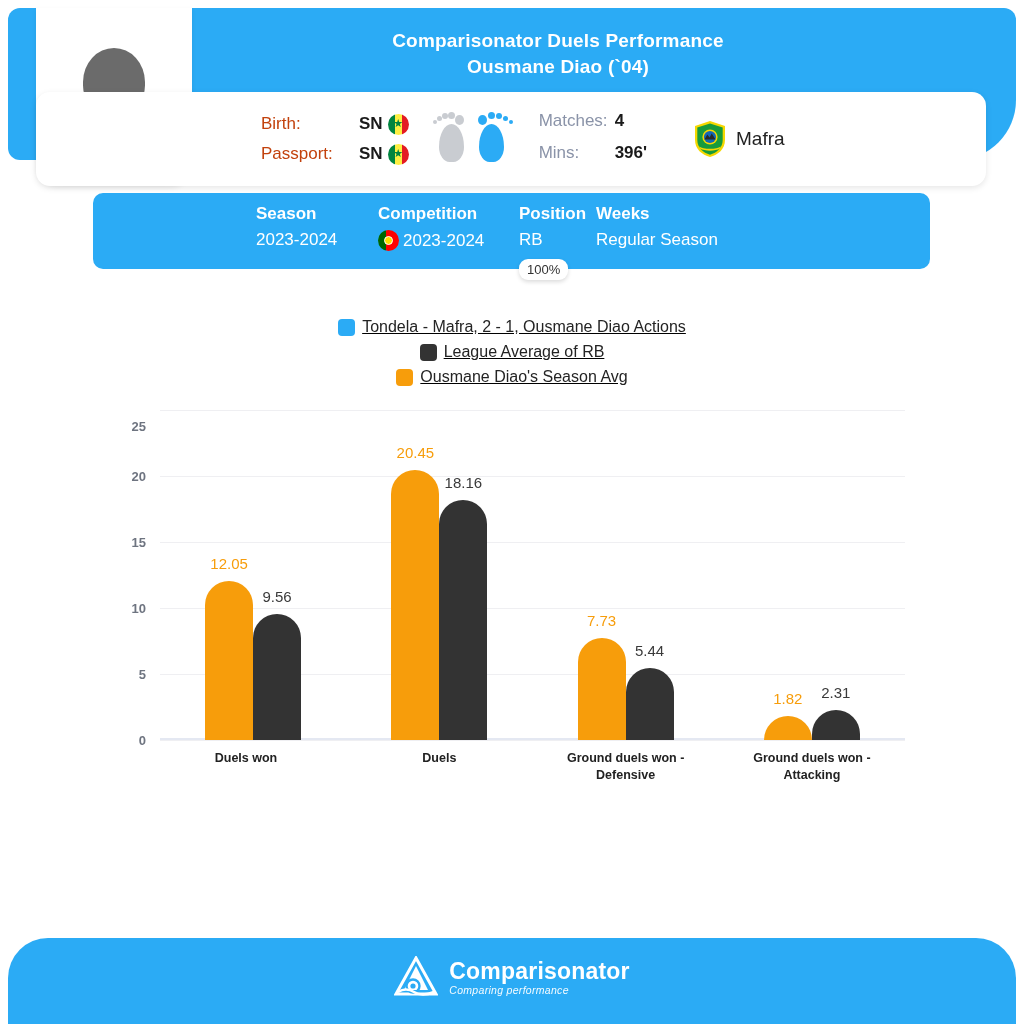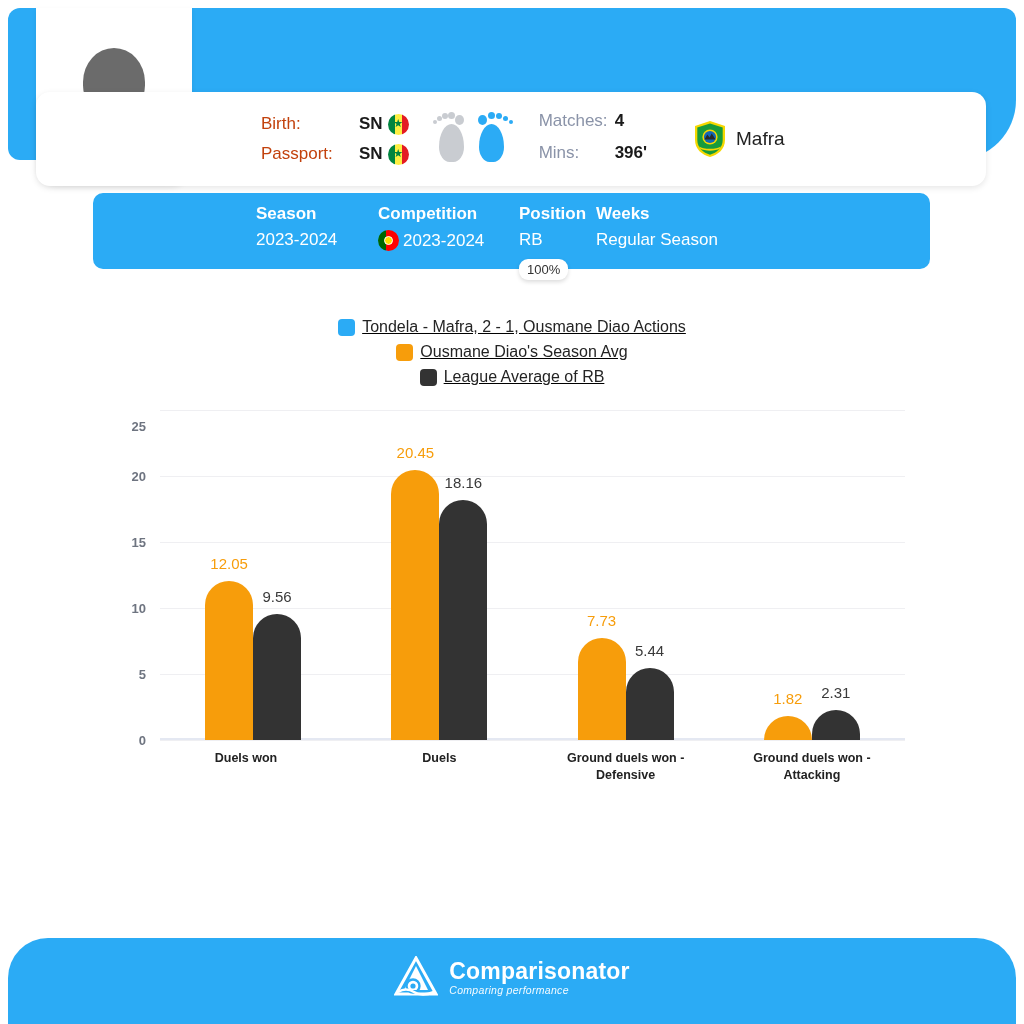--- a/index.html
+++ b/index.html
@@ -385,20 +385,22 @@
     opacity: 0.95;
   }
 </style>
 </head>
 <body>
 
 <div id="page">
 
   <div class="header-band">
     <div class="header-title">
+      <span>Comparisonator Duels Performance</span>
+      <span class="line2">Ousmane Diao (`04)</span>
     </div>
   </div>
 
   <div class="avatar-card">
     <div class="avatar-circle">
       <div class="avatar-head"></div>
       <div class="avatar-body"></div>
     </div>
   </div>
 
@@ -499,26 +501,26 @@
   </div>
 
   <div class="pct-badge">100%</div>
 
   <div class="legend">
     <div class="legend-row">
       <span class="legend-sw" style="background: rgb(43, 171, 245);"></span>
       <span class="legend-lb">Tondela - Mafra, 2 - 1, Ousmane Diao Actions</span>
     </div>
     <div class="legend-row">
+      <span class="legend-sw" style="background: rgb(51, 51, 51);"></span>
+      <span class="legend-lb">League Average of RB</span>
+    </div>
+    <div class="legend-row">
       <span class="legend-sw" style="background: rgb(247, 157, 11);"></span>
       <span class="legend-lb">Ousmane Diao's Season Avg</span>
-    </div>
-    <div class="legend-row">
-      <span class="legend-sw" style="background: rgb(51, 51, 51);"></span>
-      <span class="legend-lb">League Average of RB</span>
     </div>
   </div>
 
   <div class="chart">
     <div class="ytick-wrap">
         <div class="ytick-i" style="top: 330px;">0</div>
         <div class="ytick-i" style="top: 264px;">5</div>
         <div class="ytick-i" style="top: 198px;">10</div>
         <div class="ytick-i" style="top: 132px;">15</div>
         <div class="ytick-i" style="top: 66px;">20</div>

